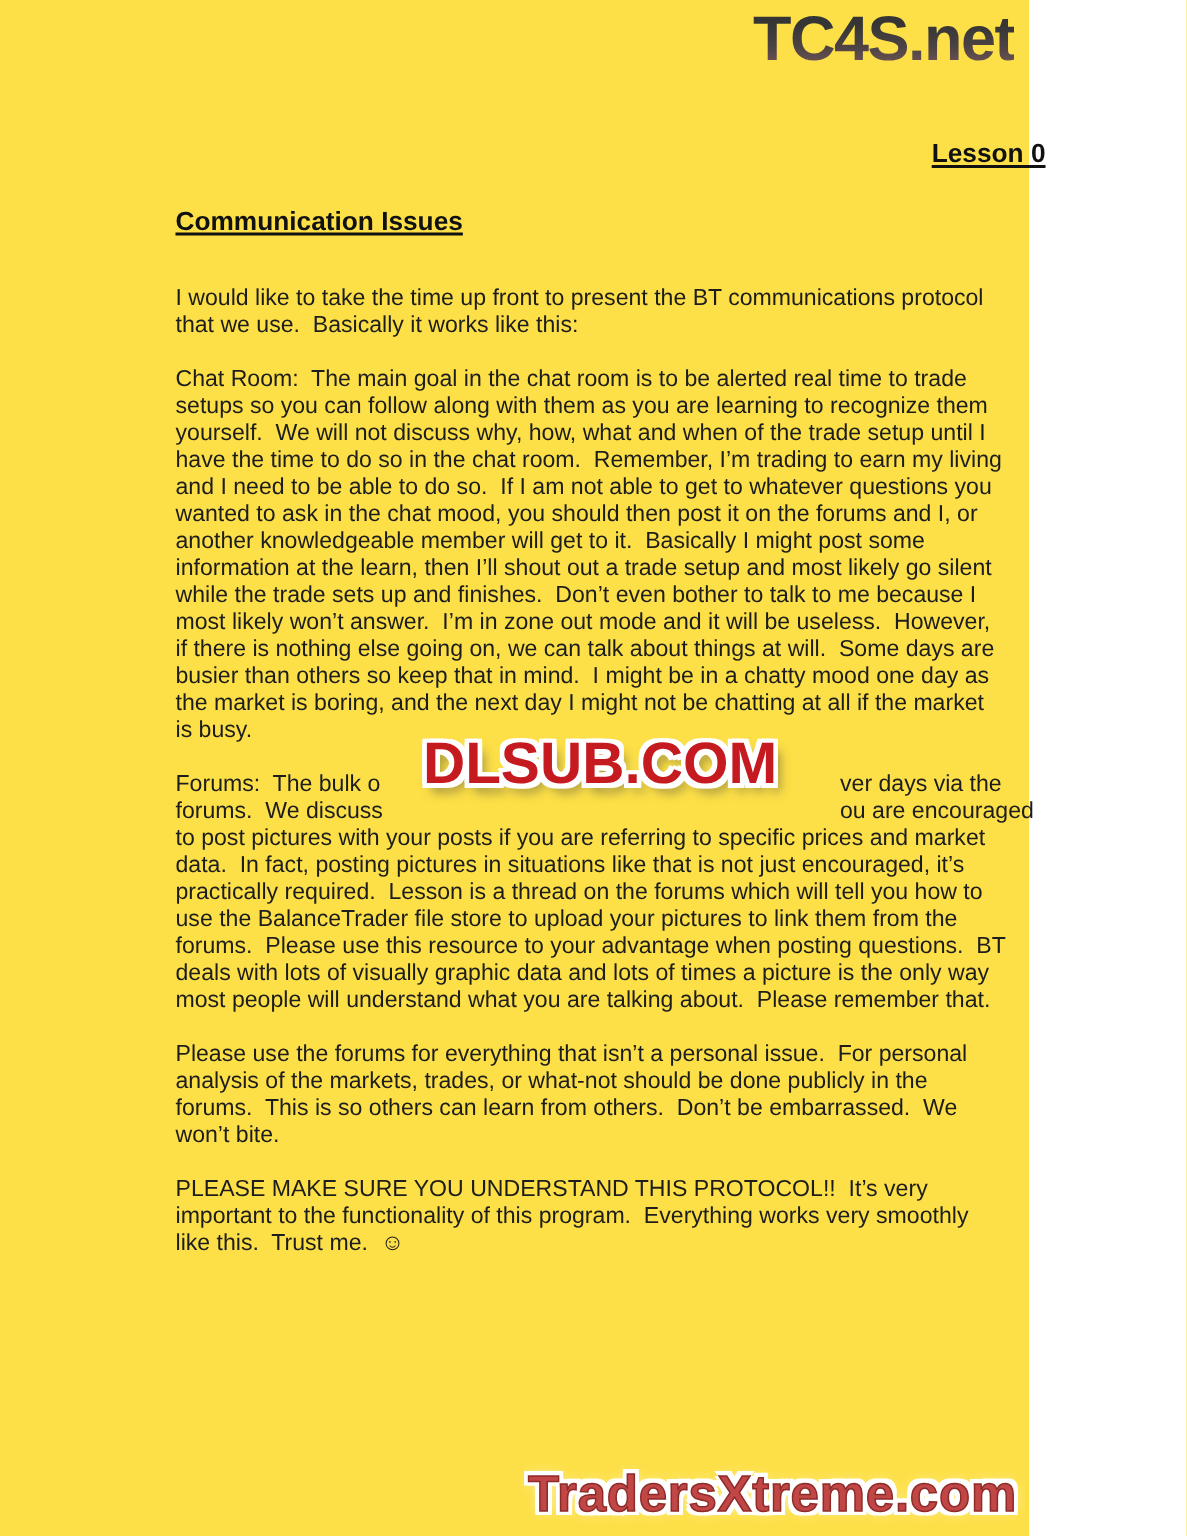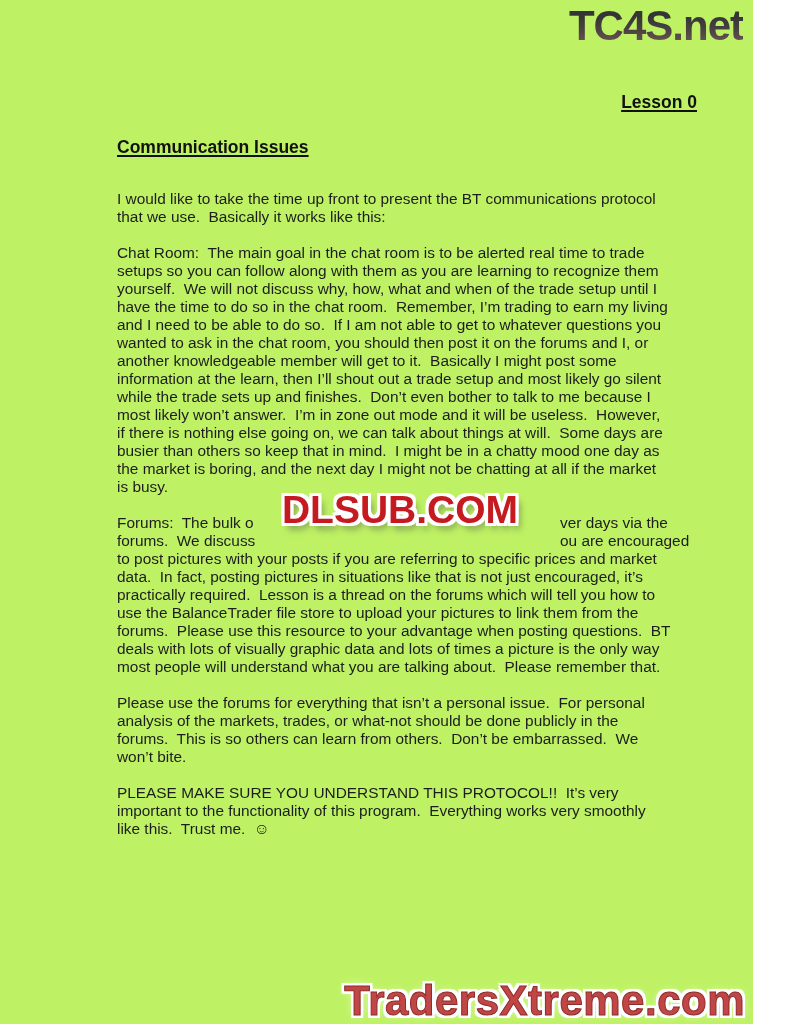--- a/index.html
+++ b/index.html
@@ -1,21 +1,21 @@
 <!DOCTYPE html>
 <html><head>
 <meta charset="utf-8">
 <style>
   html,body{margin:0;padding:0;}
   body{
     width:791px;height:1024px;background:#ffffff;
     font-family:"Liberation Sans","DejaVu Sans",sans-serif;
     overflow:hidden;
   }
-  .page{position:relative;width:753px;height:1024px;background:#bef264;}
+  .page{position:relative;width:686px;height:1024px;background:#fde047;}
 
   
   .tc4s{
     position:absolute;top:2px;right:10px;
     font-size:42px;font-weight:bold;letter-spacing:-1px;
     color:#4a4242;
     line-height:48px;
   }
   @supports ((-webkit-background-clip:text) or (background-clip:text)){
     .tc4s{
@@ -57,21 +57,21 @@
       -3px -3px 0 #ffffff, 3px -3px 0 #ffffff,
       -3px  3px 0 #ffffff, 3px  3px 0 #ffffff,
        0   -3px 0 #ffffff, 0    3px 0 #ffffff,
       -3px  0   0 #ffffff, 3px  0   0 #ffffff,
        4px  6px 7px rgba(60,60,60,0.55);
   }
 
   
   .txtreme{
     position:absolute;right:8px;top:977px;
-    font-size:42px;font-weight:bold;letter-spacing:0.5px;
+    font-size:34px;font-weight:bold;letter-spacing:0.5px;
     color:#c14747;
     -webkit-text-stroke:1px #8e2a28;
     text-shadow:
       -3px -3px 0 #ffffff, 3px -3px 0 #ffffff,
       -3px  3px 0 #ffffff, 3px  3px 0 #ffffff,
        0   -3px 0 #ffffff, 0    3px 0 #ffffff,
       -3px  0   0 #ffffff, 3px  0   0 #ffffff,
        0    0   9px rgba(255,255,255,0.95);
   }
 </style>
@@ -89,21 +89,21 @@
         <div class="para">
           <div class="line">I would like to take the time up front to present the BT communications protocol</div>
           <div class="line">that we use.  Basically it works like this:</div>
         </div>
         <div class="para">
           <div class="line">Chat Room:  The main goal in the chat room is to be alerted real time to trade</div>
           <div class="line">setups so you can follow along with them as you are learning to recognize them</div>
           <div class="line">yourself.  We will not discuss why, how, what and when of the trade setup until I</div>
           <div class="line">have the time to do so in the chat room.  Remember, I’m trading to earn my living</div>
           <div class="line">and I need to be able to do so.  If I am not able to get to whatever questions you</div>
-          <div class="line">wanted to ask in the chat room, you should then post it on the forums and I, or</div>
+          <div class="line">wanted to ask in the chat mood, you should then post it on the forums and I, or</div>
           <div class="line">another knowledgeable member will get to it.  Basically I might post some</div>
           <div class="line">information at the learn, then I’ll shout out a trade setup and most likely go silent</div>
           <div class="line">while the trade sets up and finishes.  Don’t even bother to talk to me because I</div>
           <div class="line">most likely won’t answer.  I’m in zone out mode and it will be useless.  However,</div>
           <div class="line">if there is nothing else going on, we can talk about things at will.  Some days are</div>
           <div class="line">busier than others so keep that in mind.  I might be in a chatty mood one day as</div>
           <div class="line">the market is boring, and the next day I might not be chatting at all if the market</div>
           <div class="line">is busy.</div>
         </div>
         <div class="para">

